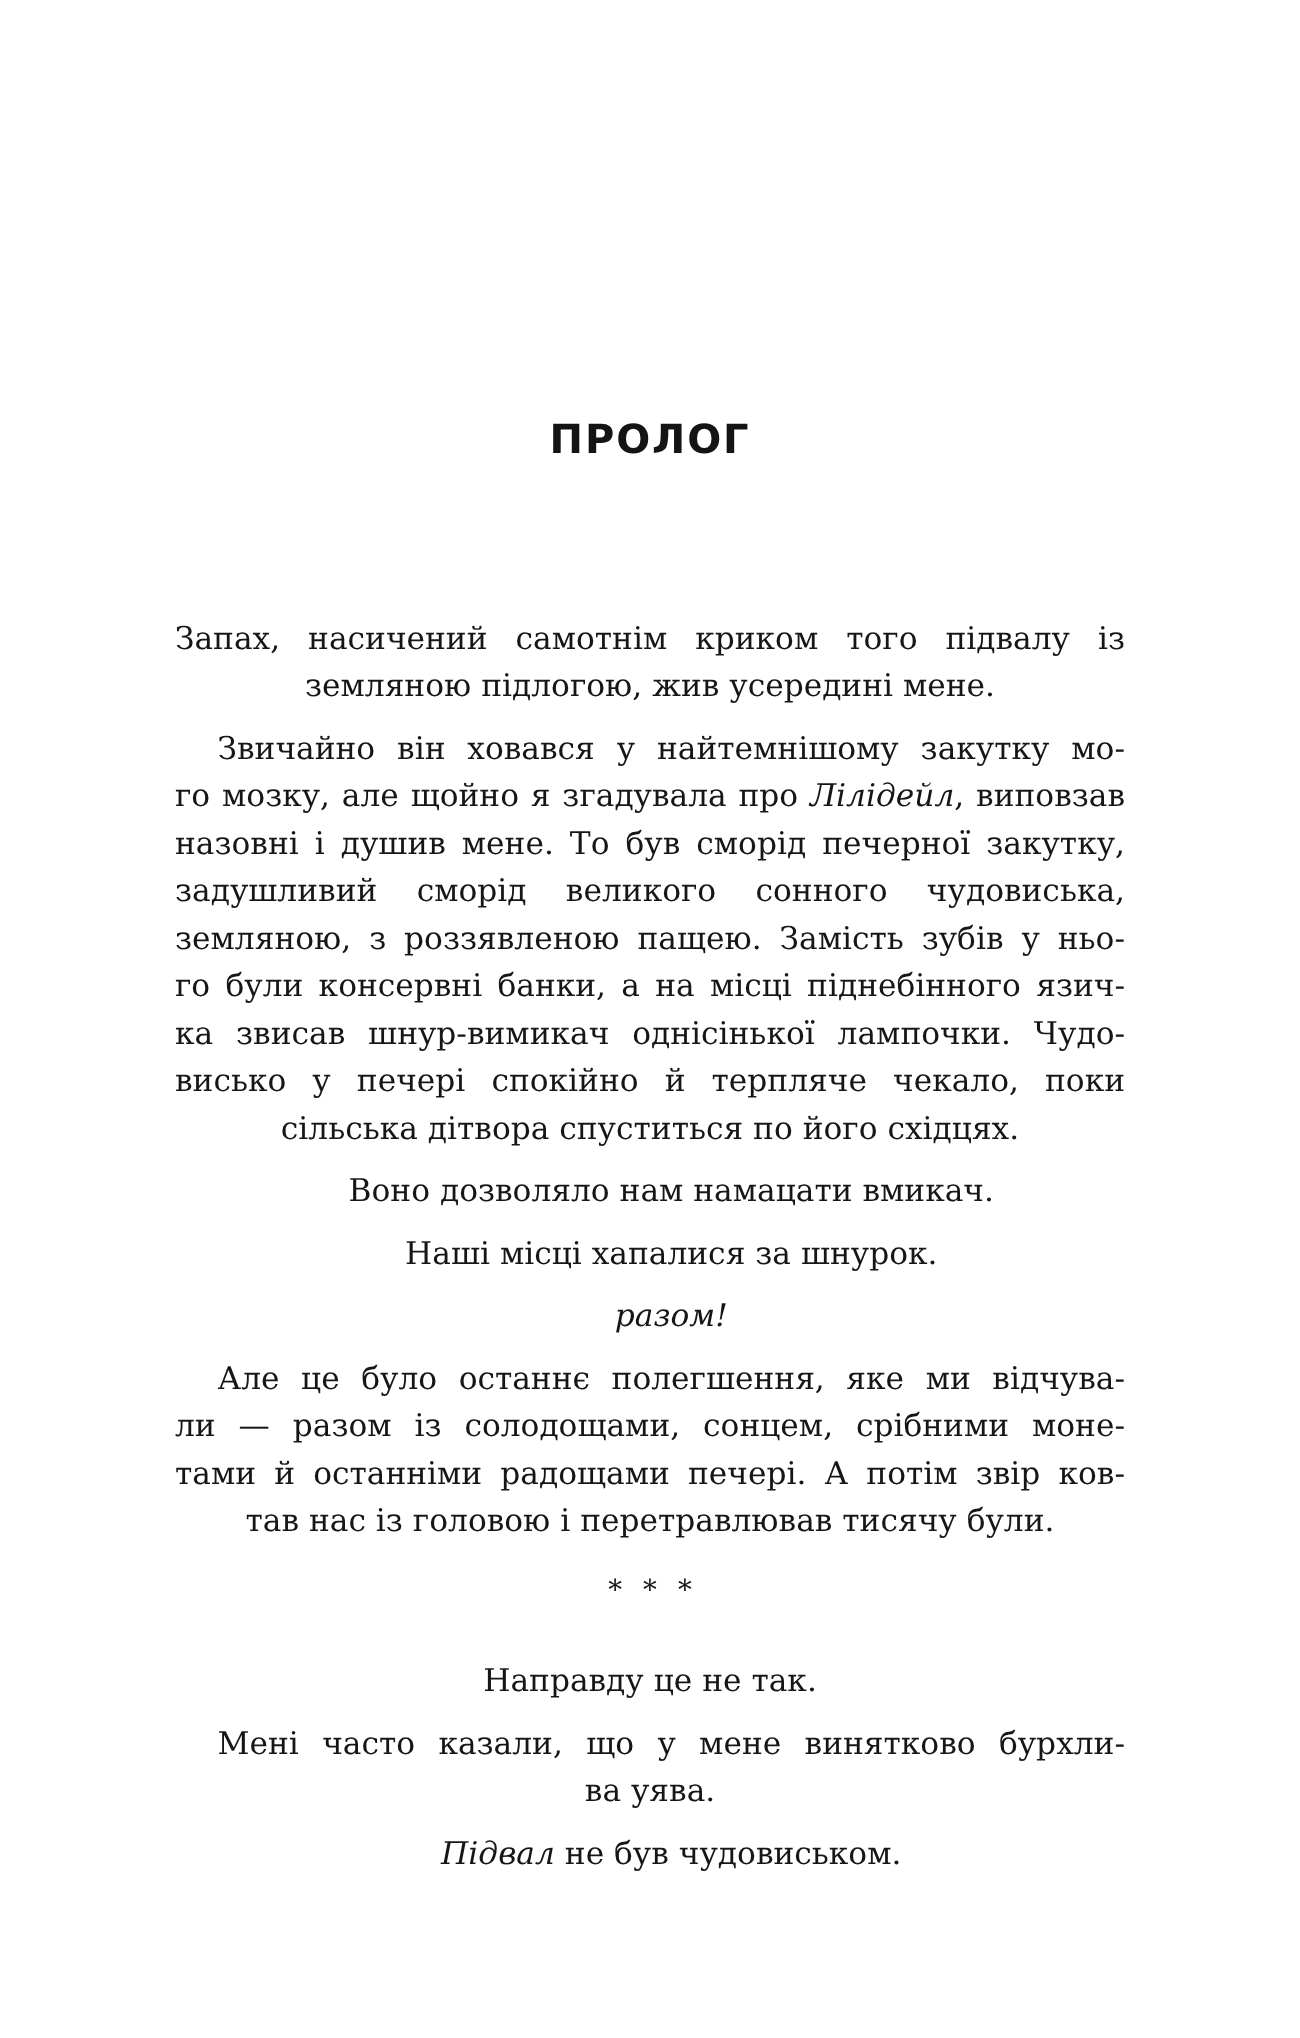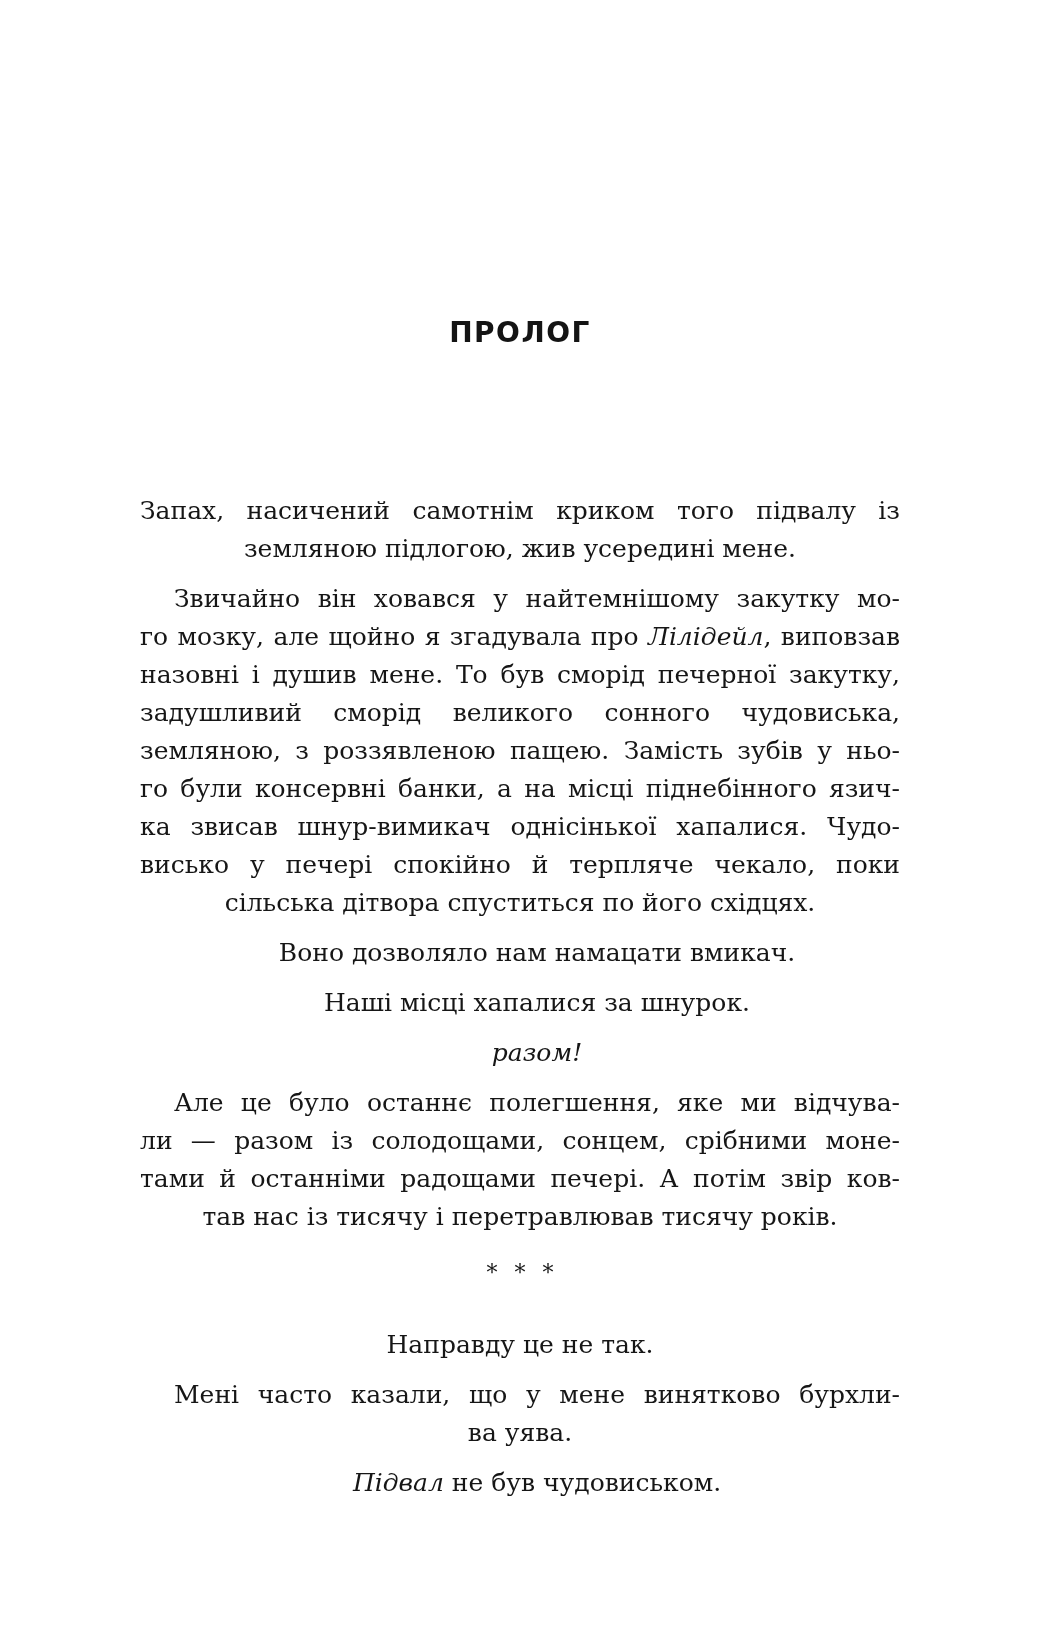--- a/index.html
+++ b/index.html
@@ -12,26 +12,26 @@
   .page {
     position: relative;
     width: 1040px;
     height: 1630px;
     background: #ffffff;
     color: #161616;
     overflow: hidden;
   }
   .chapter-title {
     position: absolute;
-    top: 316px;
+    top: 332px;
     left: 128px;
     width: 784px;
     text-align: center;
     font-family: "DejaVu Sans", "Liberation Sans", sans-serif;
-    font-size: 28px;
+    font-size: 32px;
     font-weight: 700;
     letter-spacing: 1.5px;
     color: #141414;
   }
   .body-text {
     position: absolute;
     top: 480px;
     left: 128px;
     width: 784px;
     font-size: 25px;
@@ -65,38 +65,38 @@
         <div class="line j"><span>Запах, насичений самотнім криком того підвалу із</span></div>
         <div class="line"><span>земляною підлогою, жив усередині мене.</span></div>
       </div>
       <div class="para">
         <div class="line j indent"><span>Звичайно він ховався у найтемнішому закутку мо-</span></div>
         <div class="line j"><span>го мозку, але щойно я згадувала про </span><span class="it">Лілідейл</span><span>, виповзав</span></div>
         <div class="line j"><span>назовні і душив мене. То був сморід печерної закутку,</span></div>
         <div class="line j"><span>задушливий сморід великого сонного чудовиська,</span></div>
         <div class="line j"><span>земляною, з роззявленою пащею. Замість зубів у ньо-</span></div>
         <div class="line j"><span>го були консервні банки, а на місці піднебінного язич-</span></div>
-        <div class="line j"><span>ка звисав шнур-вимикач однісінької хапалися. Чудо-</span></div>
+        <div class="line j"><span>ка звисав шнур-вимикач однісінької лампочки. Чудо-</span></div>
         <div class="line j"><span>висько у печері спокійно й терпляче чекало, поки</span></div>
         <div class="line"><span>сільська дітвора спуститься по його східцях.</span></div>
       </div>
       <div class="para">
         <div class="line indent"><span>Воно дозволяло нам намацати вмикач.</span></div>
       </div>
       <div class="para">
         <div class="line indent"><span>Наші місці хапалися за шнурок.</span></div>
       </div>
       <div class="para">
         <div class="line indent"><span class="it">разом!</span></div>
       </div>
       <div class="para">
         <div class="line j indent"><span>Але це було останнє полегшення, яке ми відчува-</span></div>
         <div class="line j"><span>ли — разом із солодощами, сонцем, срібними моне-</span></div>
         <div class="line j"><span>тами й останніми радощами печері. А потім звір ков-</span></div>
-        <div class="line"><span>тав нас із тисячу і перетравлював тисячу років.</span></div>
+        <div class="line"><span>тав нас із головою і перетравлював тисячу були.</span></div>
       </div>
       <div class="section-break">* * *</div>
       <div class="para">
         <div class="line"><span>Направду це не так.</span></div>
       </div>
       <div class="para">
         <div class="line j indent"><span>Мені часто казали, що у мене винятково бурхли-</span></div>
         <div class="line"><span>ва уява.</span></div>
       </div>
       <div class="para">

